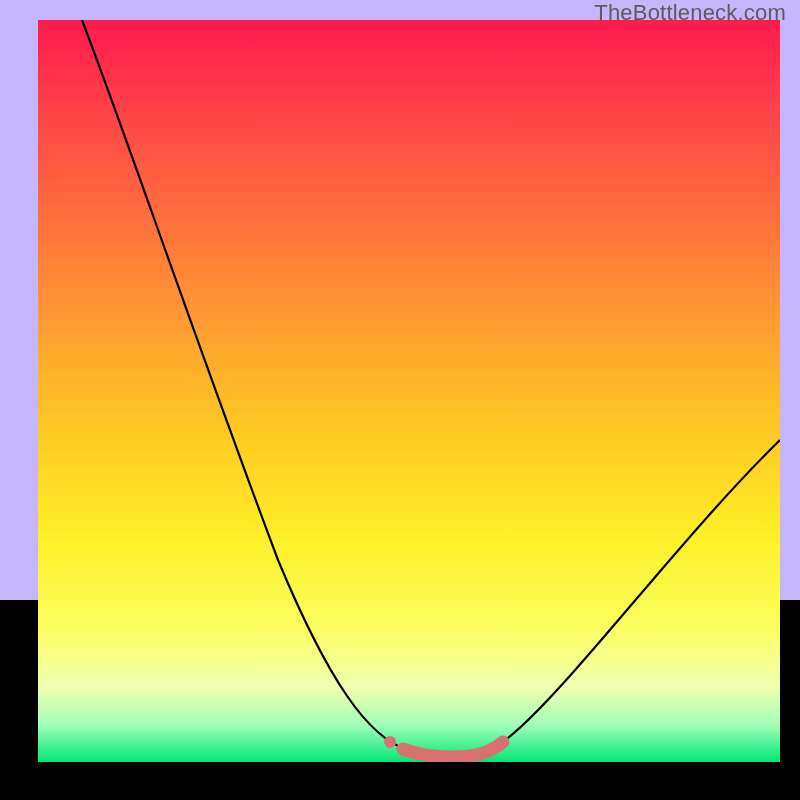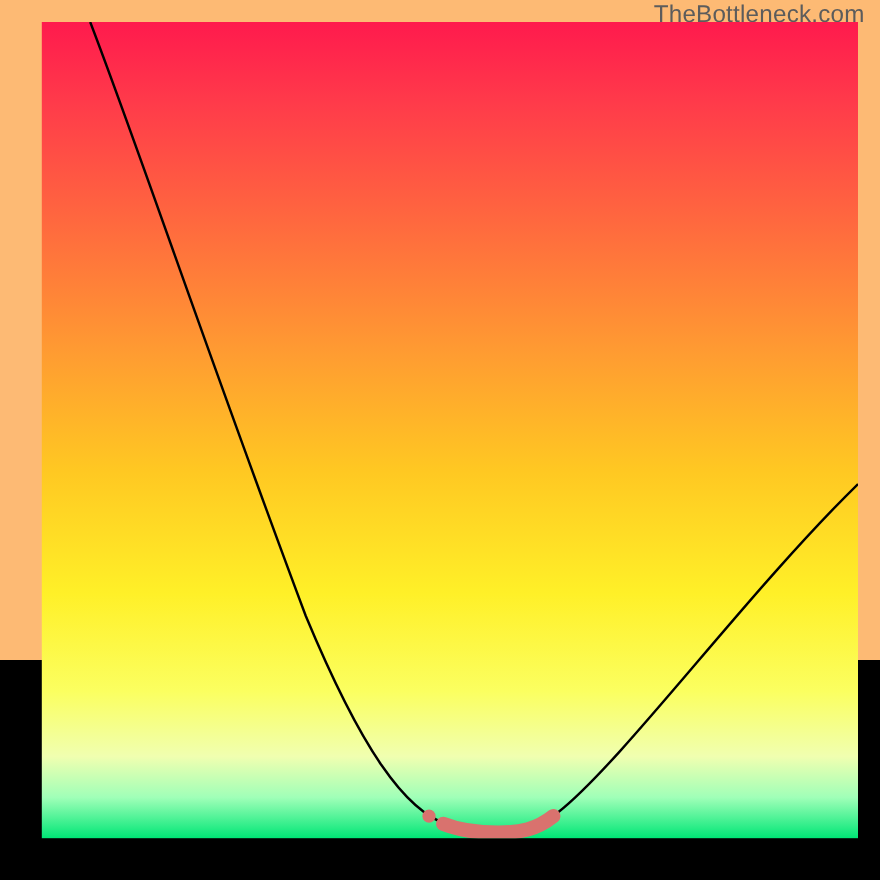--- a/index.html
+++ b/index.html
@@ -8,21 +8,21 @@
     width: 800px;
     height: 800px;
     overflow: hidden;
     background: #000;
     font-family: Arial, Helvetica, sans-serif;
   }
   .frame {
     position: relative;
     width: 800px;
     height: 600px;
-    background: #fdba74;
+    background: #c4b5fd;
   }
   .plot-area {
     position: absolute;
     left: 38px;
     top: 20px;
     width: 742px;
     height: 742px;
     
     background: linear-gradient(
       to bottom,

